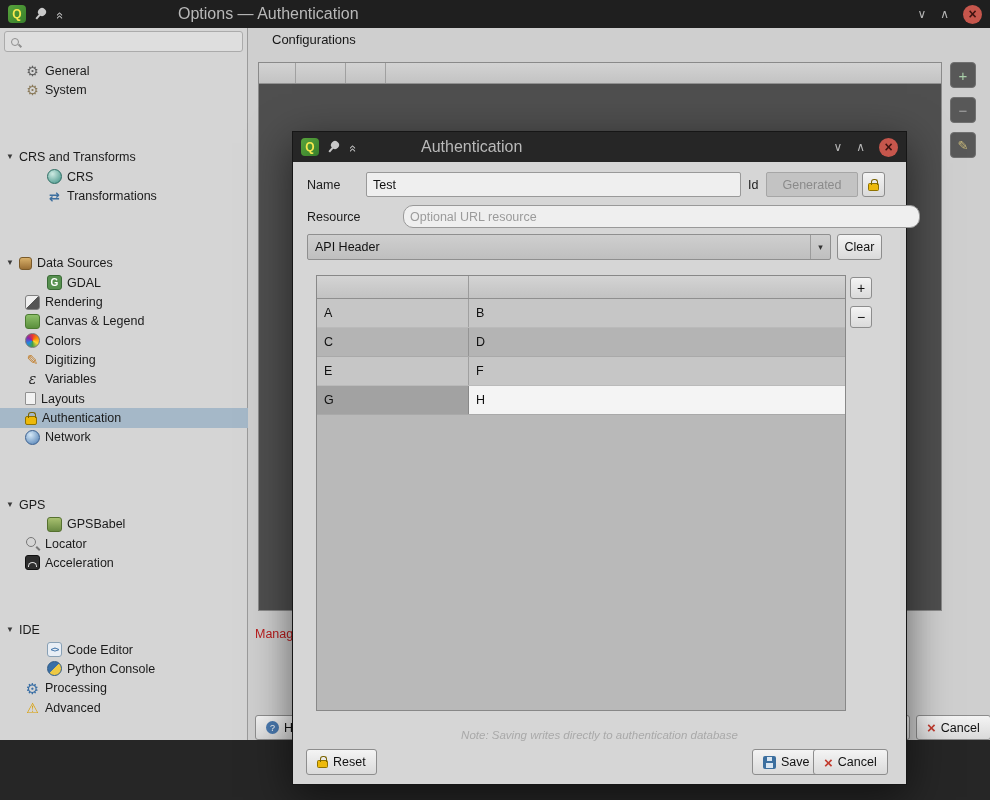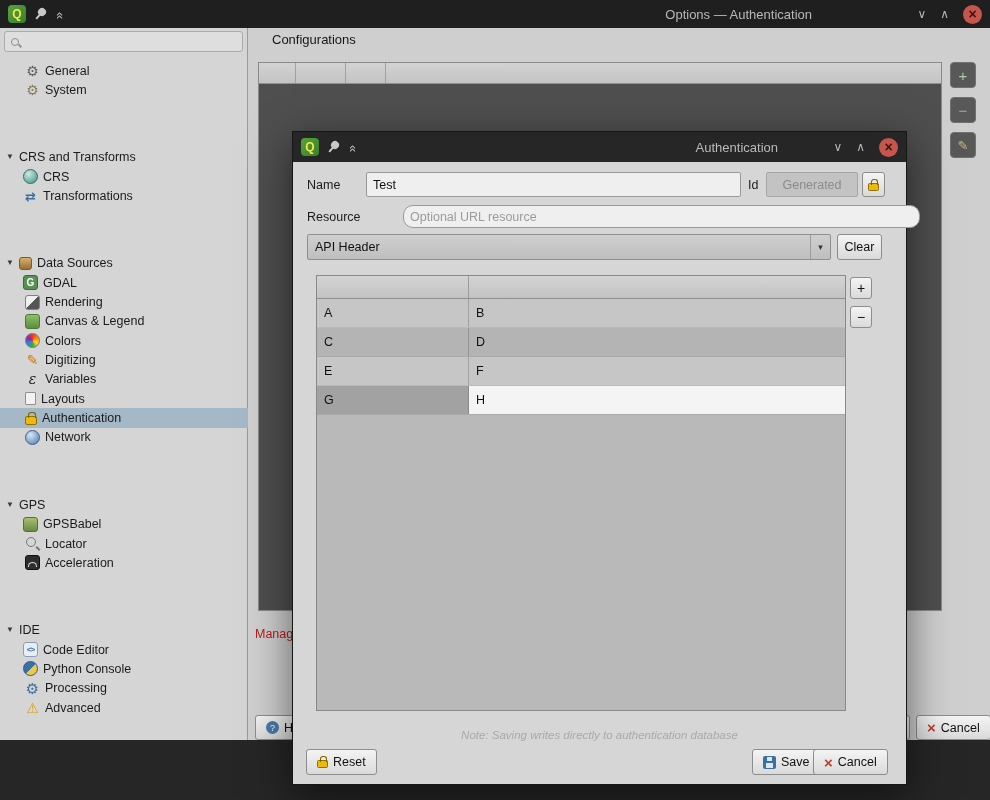--- a/index.html
+++ b/index.html
@@ -8,21 +8,21 @@
     background:#262626;
     font-family:"Liberation Sans","DejaVu Sans",sans-serif;
     position:relative; overflow:hidden;
   }
   button { font-family:inherit; cursor:default; }
 
   
   #titlebar { position:absolute; left:0; top:0; width:990px; height:28px;
     background:#1f1f1f; display:flex; align-items:center; padding:0 8px; }
   .tb-left { display:flex; align-items:center; gap:12px; width:170px; }
-  .tb-title { flex:1; text-align:right; color:#b9b9b9; font-size:13px; }
+  .tb-title { flex:1; text-align:left; color:#b9b9b9; font-size:16px; }
   .tb-right { display:flex; align-items:center; gap:14px; width:170px; justify-content:flex-end; }
 
   .qgis-logo { width:18px; height:18px; border-radius:4px;
     background:linear-gradient(135deg,#58a33c,#377f2b);
     display:flex; align-items:center; justify-content:center; }
   .qgis-logo::before { content:"Q"; color:#f7e84f; font-size:12px; font-weight:bold; }
 
   .pin { width:8px; height:8px; background:#c9c9c9; border-radius:50%;
     position:relative; transform:rotate(40deg); margin-top:-4px; }
   .pin::after { content:""; position:absolute; left:3px; top:7px; width:2px; height:6px; background:#c9c9c9; }
@@ -53,21 +53,21 @@
     font-size:12px; color:#222; font-family:inherit; }
   .magnifier { width:8px; height:8px; border:1.5px solid #8f8f8f; border-radius:50%;
     position:relative; flex:0 0 auto; }
   .magnifier::after { content:""; position:absolute; width:1.5px; height:4px;
     background:#8f8f8f; right:-2px; bottom:-3px; transform:rotate(-45deg); }
 
   #tree { position:absolute; left:0; top:33px; width:248px; }
   .tree-item { height:19.35px; display:flex; align-items:center;
     font-size:12.5px; color:#1b1b1b; }
   .tree-item.selected { background:#a5b8c8; }
-  .lvl0 { padding-left:6px;margin-top:48px; } .lvl1 { padding-left:25px; } .lvl2 { padding-left:23px; }
+  .lvl0 { padding-left:6px;margin-top:48px; } .lvl1 { padding-left:25px; } .lvl2 { padding-left:47px; }
   .expander { display:none; width:13px; flex:0 0 13px; font-size:8px; color:#3a3a3a; line-height:1; }
   .group .expander { display:inline-block; }
   .expander::before { content:"▼"; }
   .tree-icon { width:15px; height:15px; flex:0 0 15px; margin-right:5px;
     display:flex; align-items:center; justify-content:center; border-radius:3px;
     font-size:12px; line-height:1; }
 
   
   [data-icon="general"]::before   { content:"⚙"; color:#606060; font-size:14px; }
   [data-icon="system"]::before    { content:"⚙"; color:#8a7a5a; font-size:14px; }

